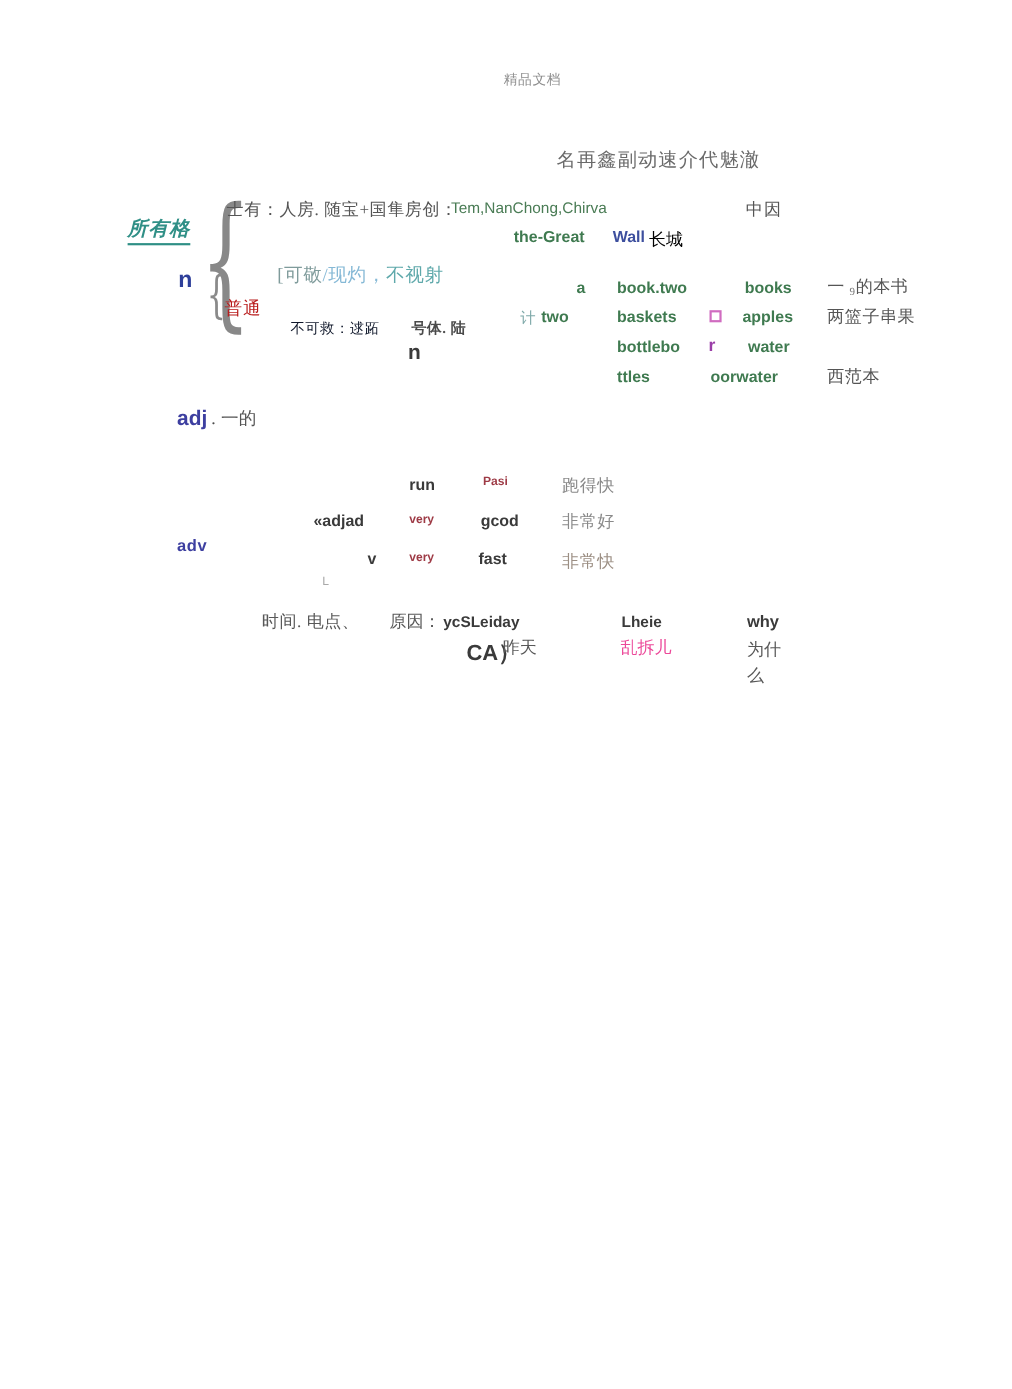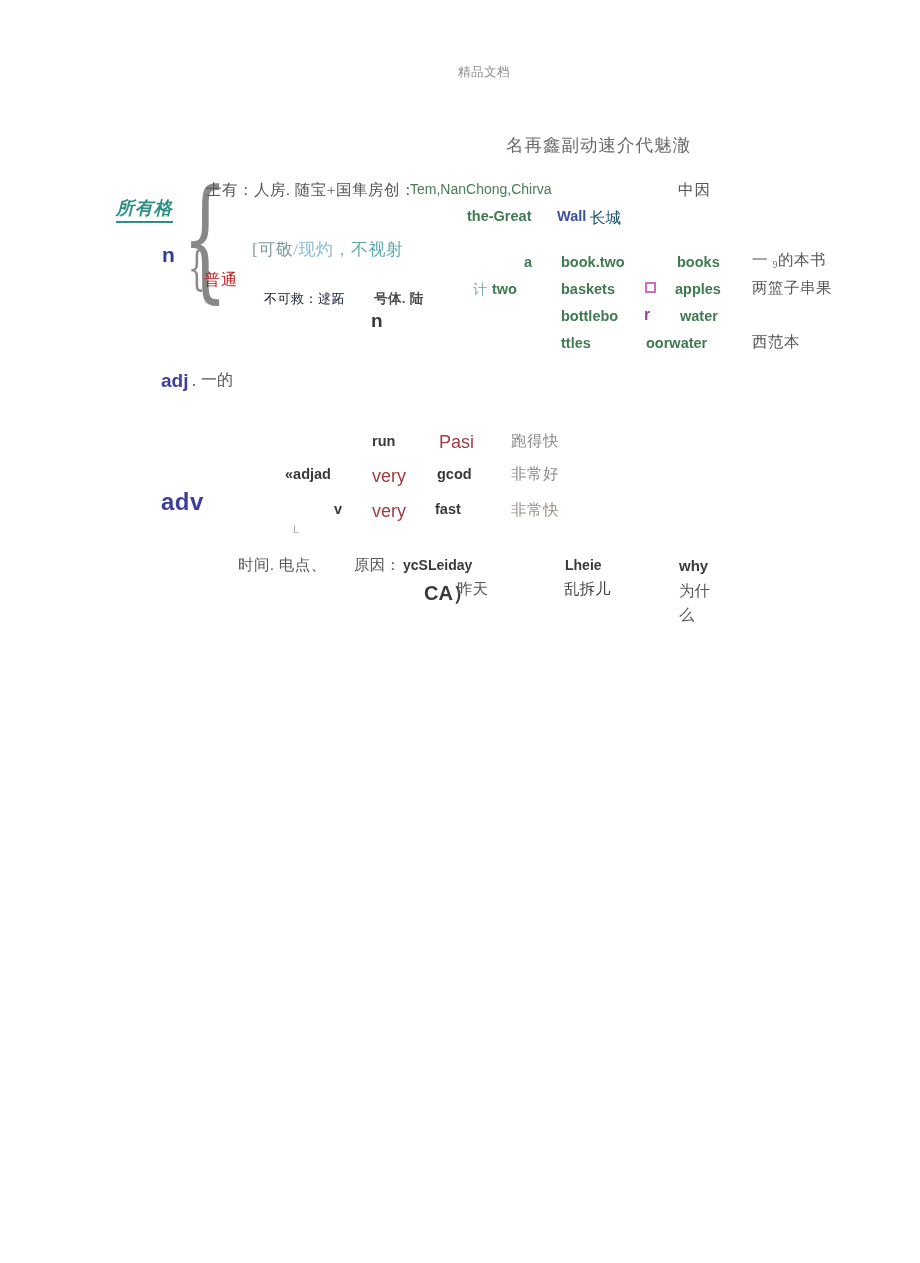--- a/index.html
+++ b/index.html
@@ -130,21 +130,21 @@
 
   
   .r-shiyou   { left: 182px; top: 180px; font-size: 15.5px; color: #555; letter-spacing: 0.5px; }
   .r-tem      { left: 386px; top: 181px; font-size: 14px; color: #4a7c55;
                 font-family: "Liberation Sans","DejaVu Sans",sans-serif; }
   .r-zhongyin { left: 654px; top: 180px; font-size: 15.5px; color: #555; letter-spacing: 1px; }
   .r-great    { left: 443px; top: 208px; font-size: 14.5px; font-weight: bold; color: #3f7a50;
                 font-family: "Liberation Sans","DejaVu Sans",sans-serif; }
   .r-wall     { left: 533px; top: 208px; font-size: 14.5px; font-weight: bold; color: #3d4f9e;
                 font-family: "Liberation Sans","DejaVu Sans",sans-serif; }
-  .r-chang    { left: 566px; top: 208px; font-size: 15.5px; color: #0c4a6e; text-align: center; }
+  .r-chang    { left: 566px; top: 208px; font-size: 15.5px; color: #000000; text-align: center; }
 
   
   .r-kejing { left: 228px; top: 238px; font-size: 17px; color: #7f9b9b; letter-spacing: 0.5px; }
   .r-xian   { color: #86b9d6; }
   .r-bushi  { color: #5fa9ab; }
 
   
   .r-putong  { left: 180px; top: 270px; font-size: 16px; color: #b91c1c; letter-spacing: 1px; }
   .r-bukeshu { left: 240px; top: 290px; font-size: 13px; color: #0f172a; letter-spacing: 0.5px; }
   .r-haoti   { left: 350px; top: 290px; font-size: 13.5px; color: #4a4a4a; letter-spacing: 0.5px;
@@ -188,25 +188,25 @@
   .sub9 { font-size: 10px; vertical-align: -3px; color: #777; }
 
   
   .a-adj  { left: 137px; top: 370px; font-family:"Liberation Sans","DejaVu Sans",sans-serif;
             font-weight: bold; font-size: 19px; color: #3d3fa0; }
   .a-adj-dot { left: 168px; top: 372px; font-size: 16px; color: #4a4a4a; }
   .a-adj-cn  { left: 177px; top: 370px; font-size: 16px; color: #555; }
 
   
   .a-adv { left: 137px; top: 488px; font-family:"Liberation Sans","DejaVu Sans",sans-serif;
-           font-weight: bold; font-size: 24px; color: #3d3fa0; letter-spacing: 0.5px; }
+           font-weight: bold; font-size: 15px; color: #3d3fa0; letter-spacing: 0.5px; }
   .c-lab { font-family:"Liberation Sans","DejaVu Sans",sans-serif; font-weight: bold;
            font-size: 14.5px; color: #3a3a3a; }
-  .c-red { font-family:"Liberation Sans","DejaVu Sans",sans-serif; font-weight: normal;
-           font-size: 18px; color: #9e3b46; }
+  .c-red { font-family:"Liberation Sans","DejaVu Sans",sans-serif; font-weight: bold;
+           font-size: 11px; color: #9e3b46; }
   .c-cn  { font-size: 15.5px; color: #8a8a8a; letter-spacing: 0.5px; }
 
   .v-run   { left: 348px; top: 433px; }
   .v-pasi  { left: 415px; top: 432px; }
   .v-pao   { left: 487px; top: 431px; }
   .v-adjad { left: 261px; top: 466px; }
   .v-very1 { left: 348px; top: 466px; }
   .v-gcod  { left: 413px; top: 466px; }
   .v-hao   { left: 487px; top: 464px; }
   .v-v     { left: 310px; top: 501px; }
@@ -219,21 +219,21 @@
   
   .b-shijian { left: 214px; top: 555px; font-size: 15.5px; color: #585858; letter-spacing: 0.5px; }
   .b-yuanyin { left: 330px; top: 555px; font-size: 15.5px; color: #585858; }
   .b-ycs     { left: 379px; top: 557px; font-family:"Liberation Sans","DejaVu Sans",sans-serif;
                font-weight: bold; font-size: 14px; color: #3a3a3a; }
   .b-ca      { left: 400px; top: 580px; font-family:"Liberation Sans","DejaVu Sans",sans-serif;
                font-weight: bold; font-size: 20px; color: #3a3a3a; }
   .b-zuotian { left: 433px; top: 579px; font-size: 15.5px; color: #585858; }
   .b-lheie   { left: 541px; top: 557px; font-family:"Liberation Sans","DejaVu Sans",sans-serif;
                font-weight: bold; font-size: 14px; color: #3a3a3a; }
-  .b-luan    { left: 540px; top: 579px; font-size: 15.5px; color: #404040; }
+  .b-luan    { left: 540px; top: 579px; font-size: 15.5px; color: #ec4899; }
   .b-why     { left: 655px; top: 557px; font-family:"Liberation Sans","DejaVu Sans",sans-serif;
                font-weight: bold; font-size: 15px; color: #3a3a3a; }
   .b-weishen { left: 655px; top: 579px; font-size: 15.5px; color: #585858; line-height: 24px;
                white-space: normal; width: 40px; }
 </style>
 </head>
 <body>
 
 <div class="page">
 

